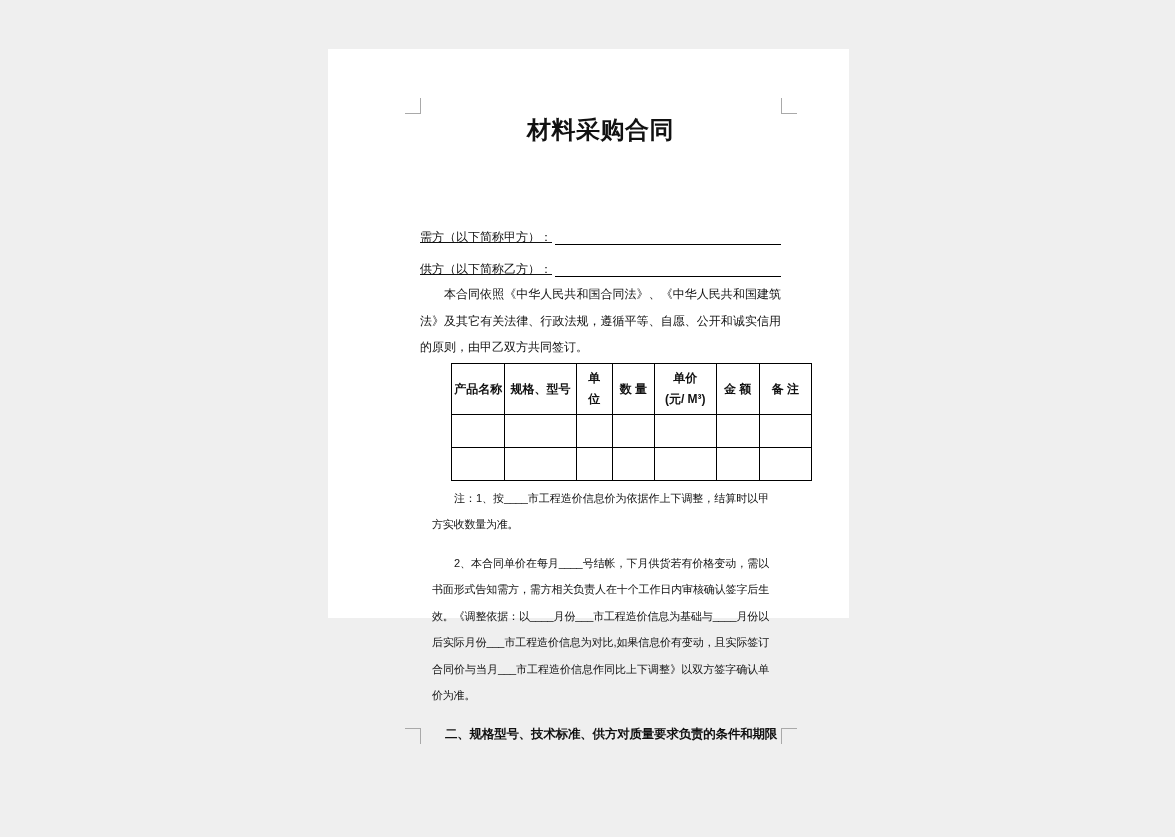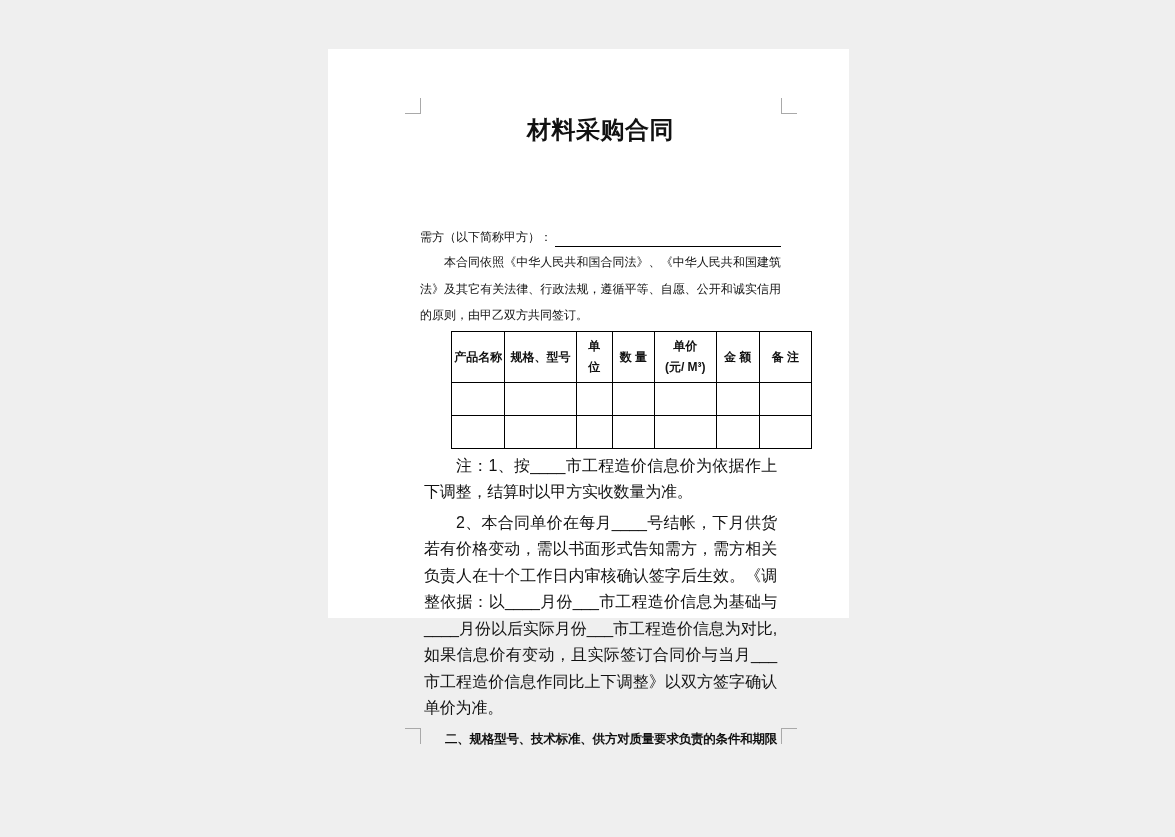--- a/index.html
+++ b/index.html
@@ -44,24 +44,24 @@
   .doc-title {
     margin: 4px 0 0 0;
     font-size: 24px;
     line-height: 26px;
     font-weight: bold;
     text-align: center;
     letter-spacing: 0.5px;
   }
   .party-row {
     display: flex;
-    align-items: flex-end;
     font-size: 12px;
     line-height: 19px;
     white-space: nowrap;
+    text-decoration: underline;
   }
   .party-row.first { margin-top: 85px; }
   .party-row.second { margin-top: 13px; }
   .party-label { flex: 0 0 auto; }
   .blank-line {
     flex: 1 1 auto;
     border-bottom: 1px solid #000;
     height: 16px;
     margin-left: 3px;
   }
@@ -97,22 +97,22 @@
   }
   table.products th {
     font-size: 12px;
     font-weight: bold;
     height: 50px;
     line-height: 20px;
   }
   table.products .stack { display: block; line-height: 21px; }
   table.products td { height: 32px; }
   .note {
-    margin: 4px;
-    font-size: 16px;
+    margin: 12px;
+    font-size: 11px;
     line-height: 26.5px;
     text-align: justify;
     text-indent: 2em;
     letter-spacing: -0.2px;
   }
   .note.first { margin-top: 4px; }
 </style>
 </head>
 <body>
 
@@ -126,20 +126,24 @@
 
     <div class="content">
 
       <h1 class="doc-title">材料采购合同</h1>
 
       <div class="party-row first">
         <span class="party-label">需方（以下简称甲方）：</span>
         <span class="blank-line"></span>
       </div>
 
+      <div class="party-row second">
+        <span class="party-label">供方（以下简称乙方）：</span>
+        <span class="blank-line"></span>
+      </div>
 
       <p class="intro">本合同依照《中华人民共和国合同法》、《中华人民共和国建筑法》及其它有关法律、行政法规，遵循平等、自愿、公开和诚实信用的原则，由甲乙双方共同签订。</p>
 
 
       <table class="products">
         <colgroup>
           <col style="width:14.8%">
           <col style="width:19.8%">
           <col style="width:10.1%">
           <col style="width:11.7%">

